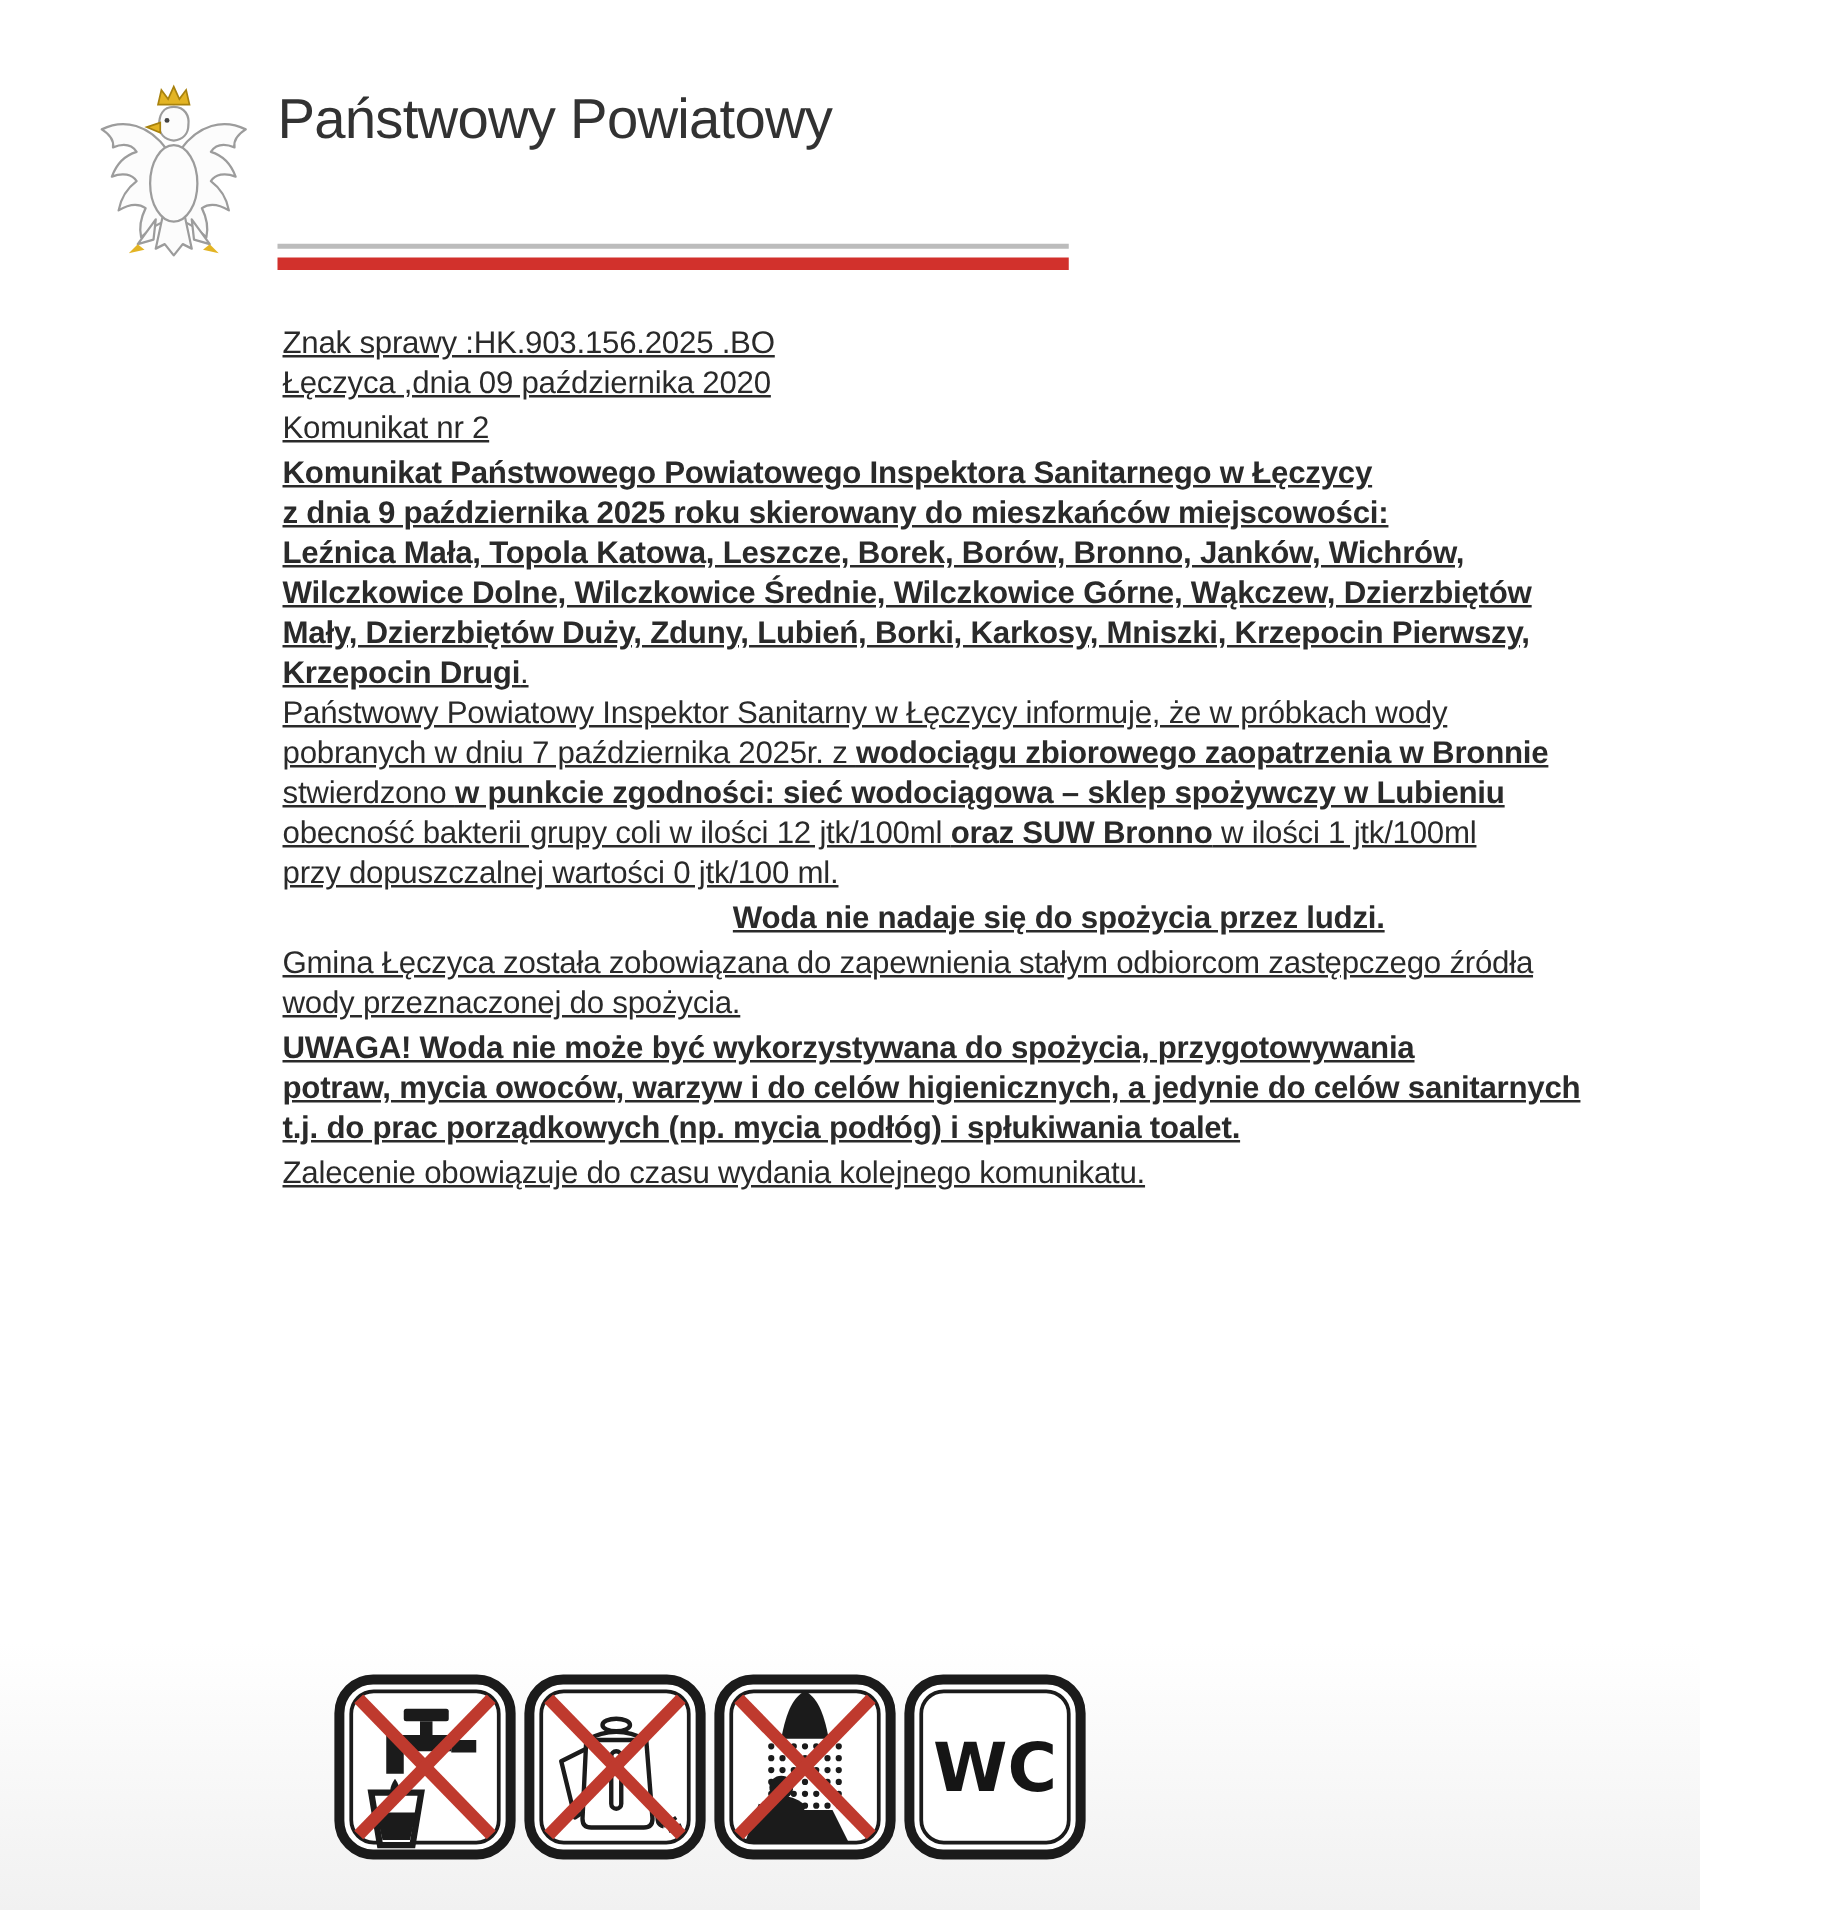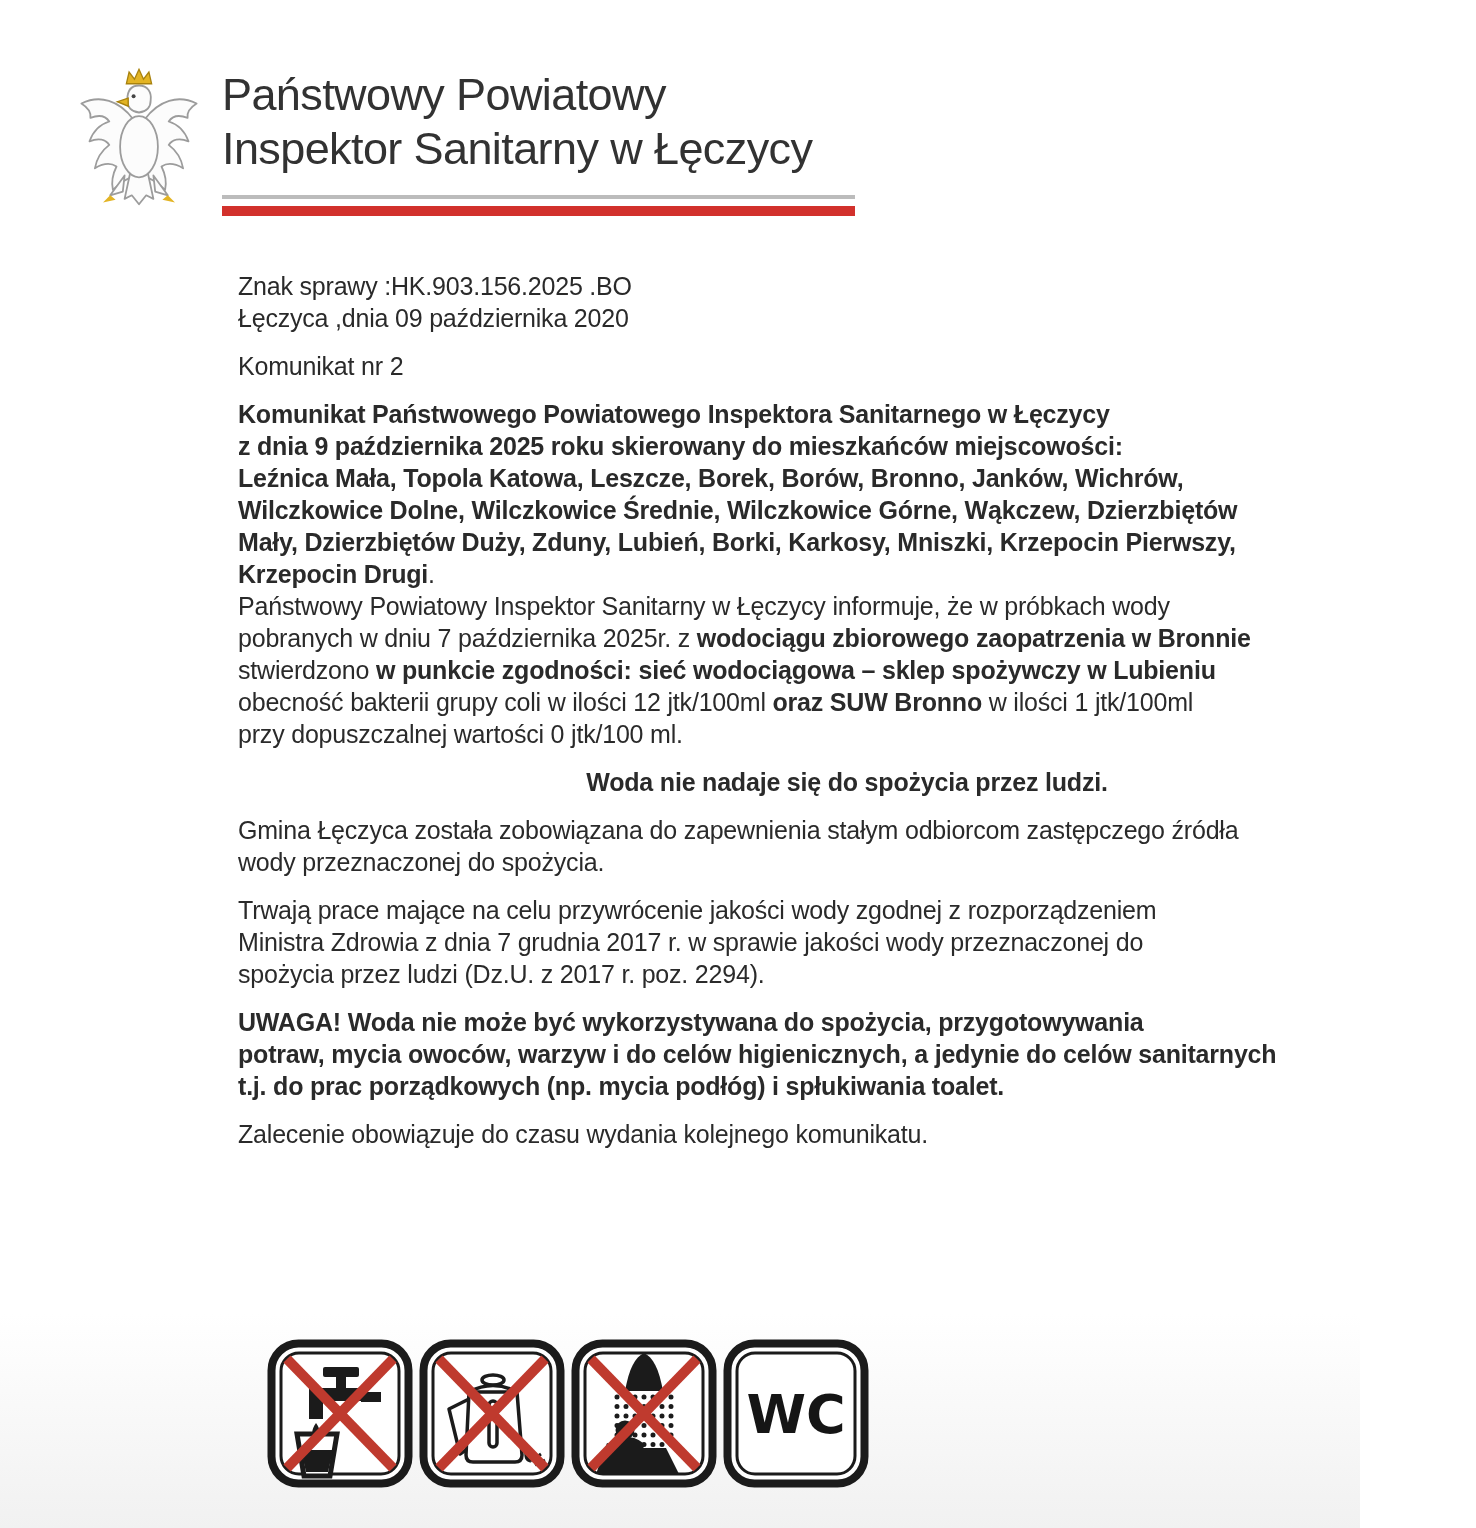--- a/index.html
+++ b/index.html
@@ -16,21 +16,21 @@
   }
   .flag-rule{position:absolute;left:222px;top:195px;width:633px;}
   .flag-rule .gray{height:4px;background:#bcbcbc;}
   .flag-rule .gap{height:7px;}
   .flag-rule .red{height:10px;background:#d2312c;}
   
   .content{
     position:absolute;left:222px;top:254px;width:1250px;
     font-size:25px;line-height:32px;letter-spacing:-0.2px;
   }
-  .content > div, .content > p{margin:16px;}
+  .content > div, .content > p{margin:4px;text-decoration:underline;}
   .bulletin{margin-top:37px;}
   .p1{margin-top:32px;}
   .warning1{margin-top:30px;font-weight:700;text-align:center;}
   .p2{margin-top:33px;}
   .p3{margin-top:32px;}
   .warning2{margin-top:31px;font-weight:700;}
   .p4{margin-top:34px;}
   .prewrap{white-space:pre-line;}
   b{font-weight:700;}
   
@@ -61,21 +61,20 @@
       <path d="M56 18 L59 5 L65 13 L70 2 L75 13 L81 5 L84 18 Z" fill="#e3b424" stroke="#a8820e" stroke-width="1.5"></path>
       <path d="M58 34 L46 38 L58 43 Z" fill="#e3b424" stroke="#a8820e" stroke-width="1.5"></path>
       <circle cx="64" cy="32" r="2.2" fill="#444"></circle>
       <path d="M38 142 L30 150 L44 147 Z" fill="#e3b424"></path>
       <path d="M102 142 L110 150 L96 147 Z" fill="#e3b424"></path>
     </svg>
   </div>
 
   <div class="org-title">
     <span>Państwowy Powiatowy</span><br>
-    <span>Inspektor Sanitarny w Łęczycy</span>
   </div>
 
   <div class="flag-rule">
     <div class="gray"></div>
     <div class="gap"></div>
     <div class="red"></div>
   </div>
 
   <div class="content">
 
@@ -86,23 +85,20 @@
 
     <div class="bulletin">Komunikat nr 2</div>
 
     <p class="p1"><b>Komunikat Państwowego Powiatowego Inspektora Sanitarnego w Łęczycy</b><br><b>z dnia 9 października 2025 roku skierowany do mieszkańców miejscowości:</b><br><b>Leźnica Mała, Topola Katowa, Leszcze, Borek, Borów, Bronno, Janków, Wichrów,</b><br><b>Wilczkowice Dolne, Wilczkowice Średnie, Wilczkowice Górne, Wąkczew, Dzierzbiętów</b><br><b>Mały, Dzierzbiętów Duży, Zduny, Lubień, Borki, Karkosy, Mniszki, Krzepocin Pierwszy,</b><br><b>Krzepocin Drugi</b><span>.</span><br><span>Państwowy Powiatowy Inspektor Sanitarny w Łęczycy informuje, że w próbkach wody</span><br><span>pobranych w dniu 7 października 2025r. z </span><b>wodociągu zbiorowego zaopatrzenia w Bronnie</b><br><span>stwierdzono </span><b>w punkcie zgodności: sieć wodociągowa – sklep spożywczy w Lubieniu</b><br><span>obecność bakterii grupy coli w ilości 12 jtk/100ml </span><b>oraz SUW Bronno</b><span> w ilości 1 jtk/100ml</span><br><span>przy dopuszczalnej wartości 0 jtk/100 ml.</span></p>
 
     <p class="warning1">Woda nie nadaje się do spożycia przez ludzi.</p>
 
     <p class="p2 prewrap">Gmina Łęczyca została zobowiązana do zapewnienia stałym odbiorcom zastępczego źródła
 wody przeznaczonej do spożycia.</p>
 
-    <p class="p3 prewrap">Trwają prace mające na celu przywrócenie jakości wody zgodnej z rozporządzeniem
-Ministra Zdrowia z dnia 7 grudnia 2017 r. w sprawie jakości wody przeznaczonej do
-spożycia przez ludzi (Dz.U. z 2017 r. poz. 2294).</p>
 
     <p class="warning2 prewrap">UWAGA! Woda nie może być wykorzystywana do spożycia, przygotowywania
 potraw, mycia owoców, warzyw i do celów higienicznych, a jedynie do celów sanitarnych
 t.j. do prac porządkowych (np. mycia podłóg) i spłukiwania toalet.</p>
 
     <p class="p4">Zalecenie obowiązuje do czasu wydania kolejnego komunikatu.</p>
 
   </div>
 
   <div class="pictos">

